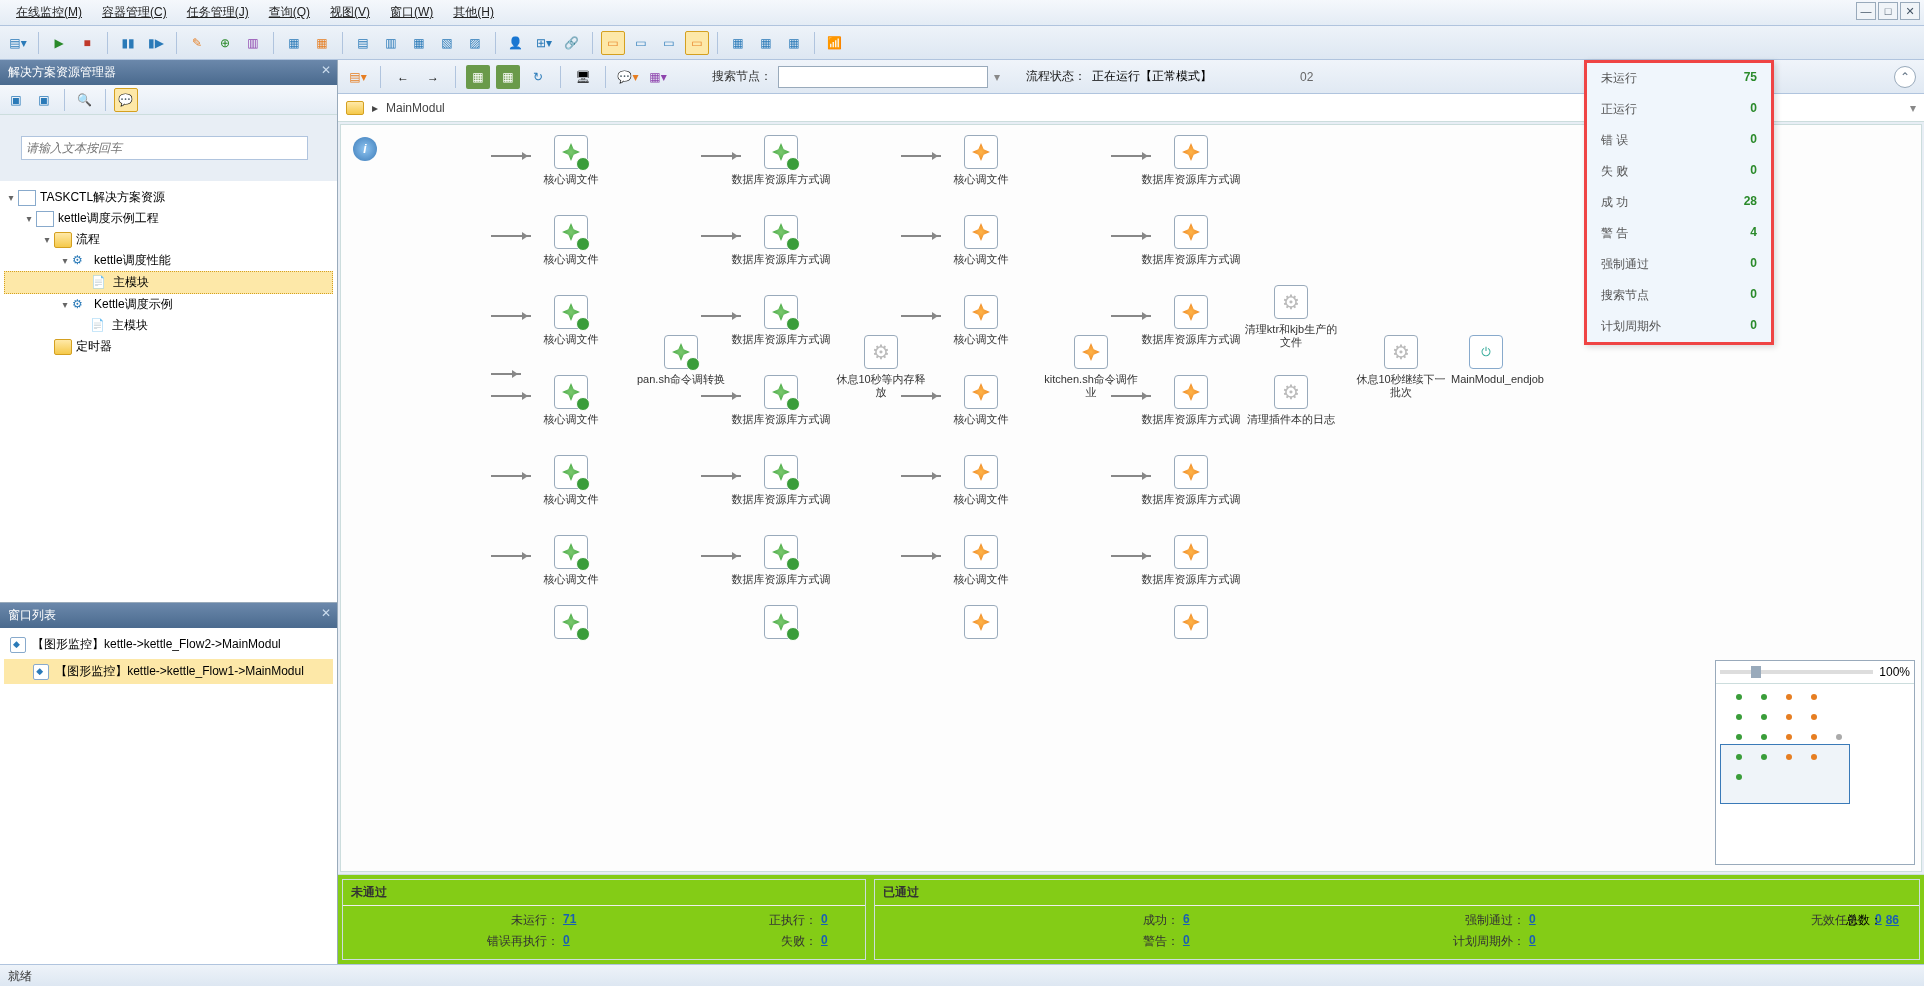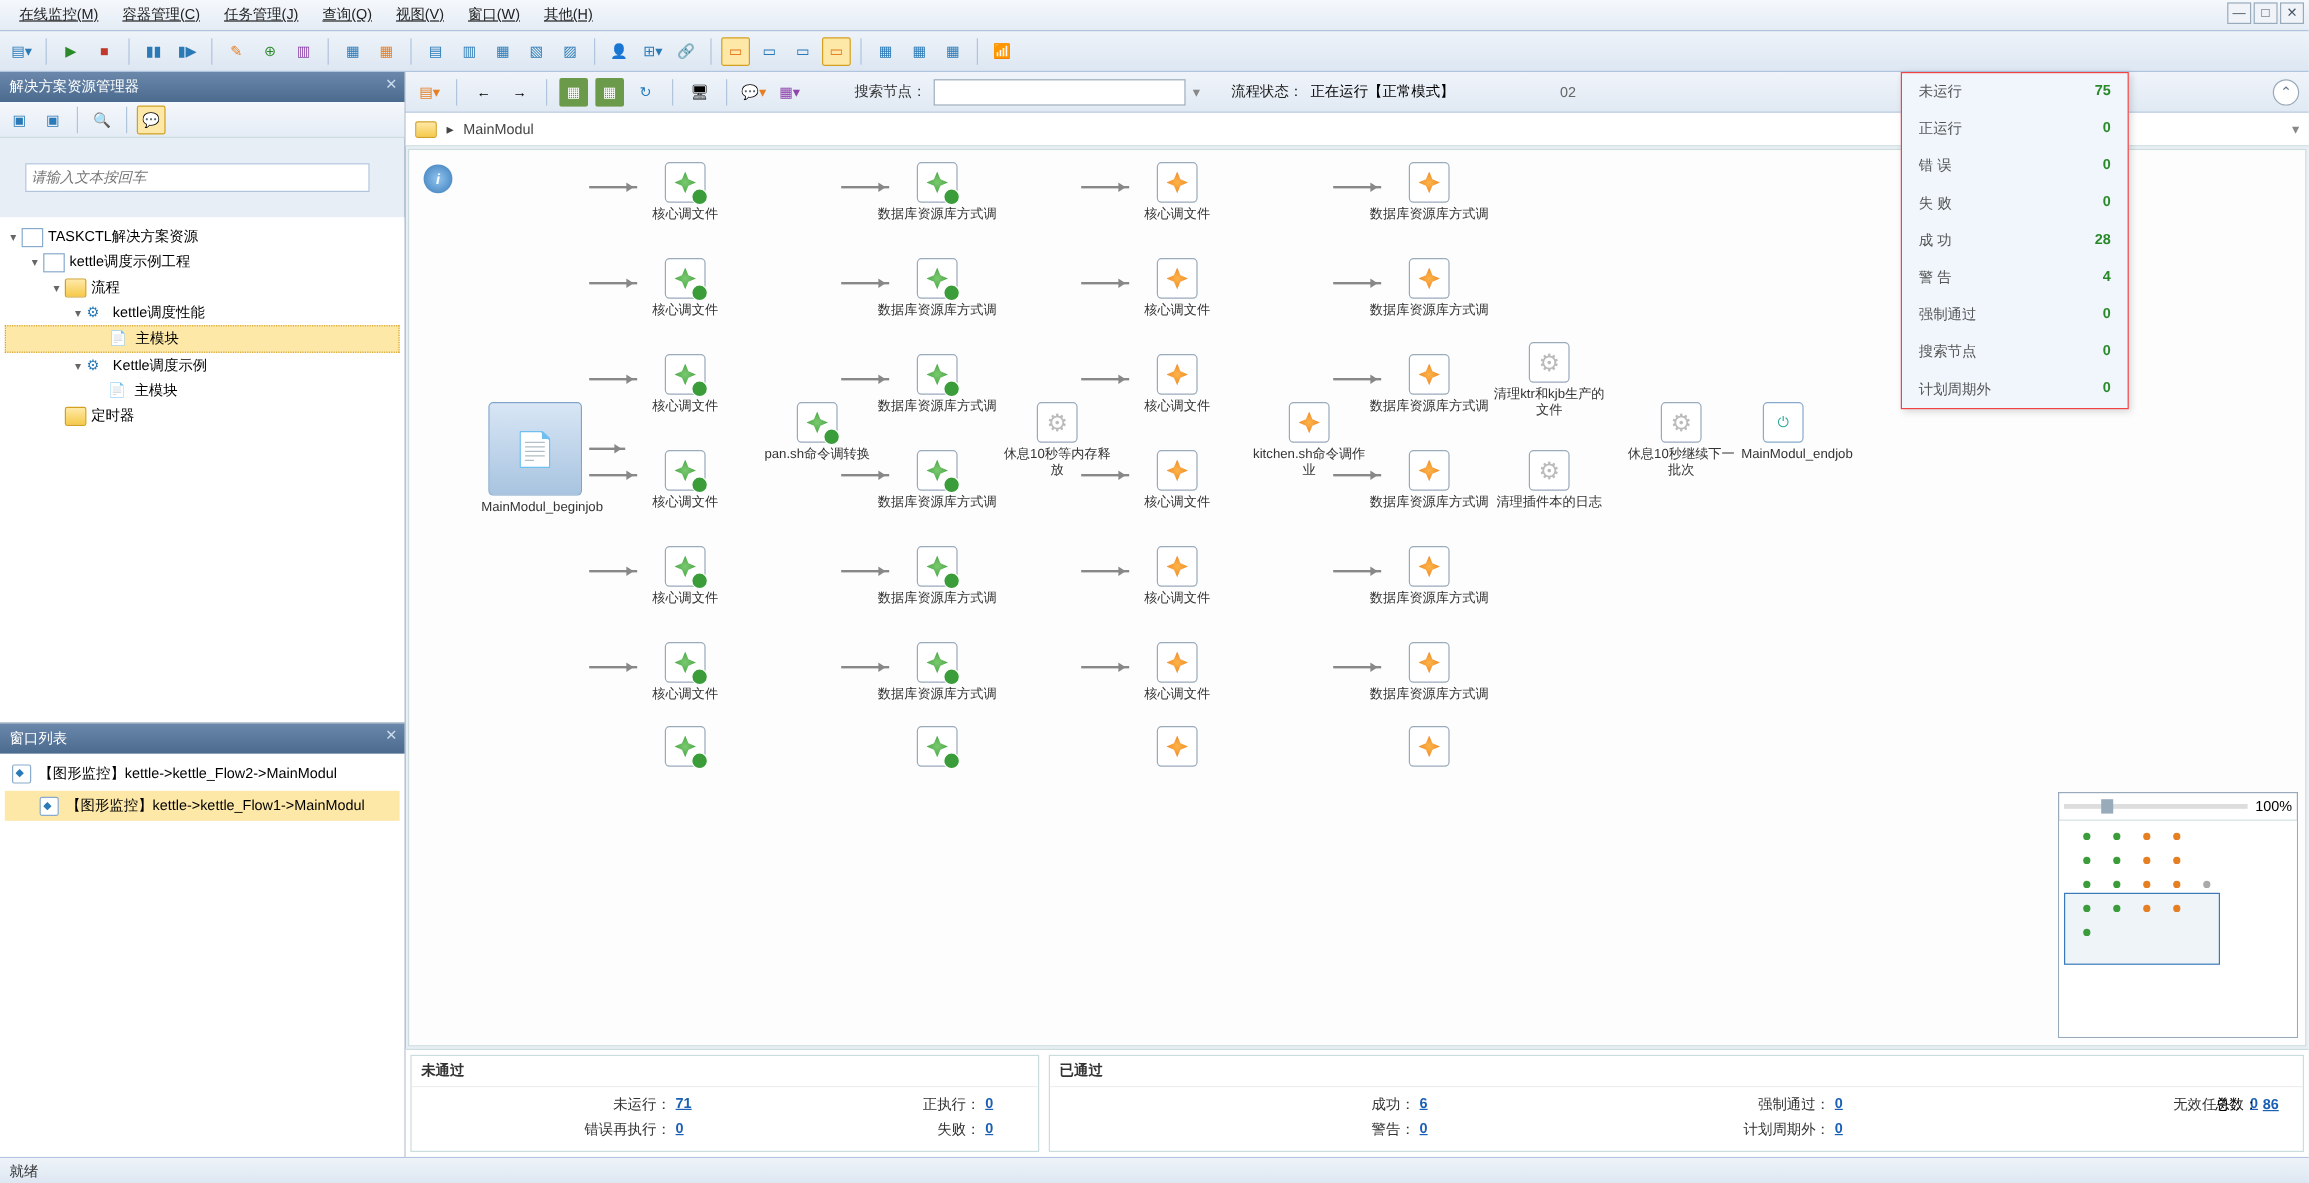--- a/index.html
+++ b/index.html
@@ -78,32 +78,32 @@
 
 .minimap-zone { position: absolute; right: 6px; bottom: 6px; width: 200px; background: #fff; border: 1px solid #9ab; }
 .zoom-bar { display: flex; align-items: center; padding: 4px; border-bottom: 1px solid #cdd; gap: 6px; }
 .zoom-bar .track { flex: 1; height: 4px; background: #ddd; position: relative; }
 .zoom-bar .thumb { position: absolute; left: 20%; top: -4px; width: 10px; height: 12px; background: #9ab; }
 .mm-canvas { height: 180px; position: relative; background: #fff; }
 .mm-dot { position: absolute; width: 6px; height: 6px; border-radius: 50%; }
 .mm-view { position: absolute; border: 1px solid #3a7ab8; background: rgba(100,150,200,0.1); }
 
 
-.summary { height: 90px; background: #ffffff; border-top: 1px solid #cdd; display: flex; }
+.summary { height: 90px; background: #84cc16; border-top: 1px solid #cdd; display: flex; }
 .summary .col { flex: 1; border: 1px solid #cdd; margin: 4px; }
 .summary .col-title { padding: 4px 8px; border-bottom: 1px solid #eee; color: #333; font-weight: bold; }
 .summary .col-body { display: grid; grid-template-columns: repeat(3, 1fr); padding: 6px 4px; gap: 4px 2px; }
 .stat { display: flex; justify-content: flex-end; gap: 4px; padding-right: 20px; }
 .stat .k { color: #333; }
 .stat .v { color: #1a5fb4; text-decoration: underline; font-weight: bold; min-width: 20px; }
 .total-row { position: absolute; right: 20px; bottom: 30px; font-size: 13px; }
 .total-row .v { color: #1a5fb4; text-decoration: underline; font-weight: bold; }
 
 
-.popup { position: absolute; right: 150px; top: 0; width: 190px; background: #f0f6fc; border: 1px solid #ef4444; box-shadow: 2px 2px 6px rgba(0,0,0,0.15); z-index: 50; }
+.popup { position: absolute; right: 150px; top: 0; width: 190px; background: #f0f6fc; border: 3px solid #ef4444; box-shadow: 2px 2px 6px rgba(0,0,0,0.15); z-index: 50; }
 .popup .prow { display: flex; justify-content: space-between; padding: 7px 14px; color: #555; }
 .popup .prow .pv { color: #2a8a2a; font-weight: bold; }
 
 
 .statusbar { height: 22px; background: linear-gradient(#eef3f9,#dde7f2); border-top: 1px solid #b0c4de; padding: 3px 8px; color: #333; }
 
 
 .ic-play { color: #2a8a2a; } .ic-stop { color: #c0392b; } .ic-blue { color: #2a7ab8; }
 .ic-orange { color: #e67e22; } .ic-purple { color: #8e44ad; }
 
@@ -360,24 +360,20 @@
       <span class="folder-ic"></span>
       <span>▸</span>
       <span>MainModul</span>
       <span style="margin-left:auto;color:#888">▾</span>
     </div>
 
     <div class="canvas-wrap">
       <div class="info-badge">i</div>
       <div class="canvas">
 
-        <div class="node" style="left:60px;top:210px;width:90px">
-          <div class="nicon start"></div>
-          <div class="nlabel">MainModul_beginjob</div>
-        </div>
 
         <div class="node" style="left:180px;top:10px">
             <div class="nicon green"></div>
             <div class="nlabel">核心调文件</div>
           </div>
         <div class="node" style="left:180px;top:90px">
             <div class="nicon green"></div>
             <div class="nlabel">核心调文件</div>
           </div>
         <div class="node" style="left:180px;top:170px">

